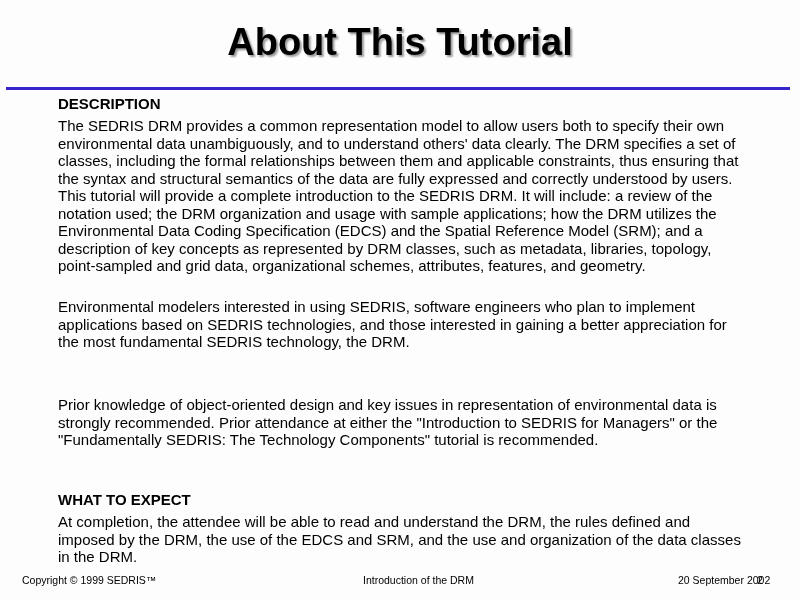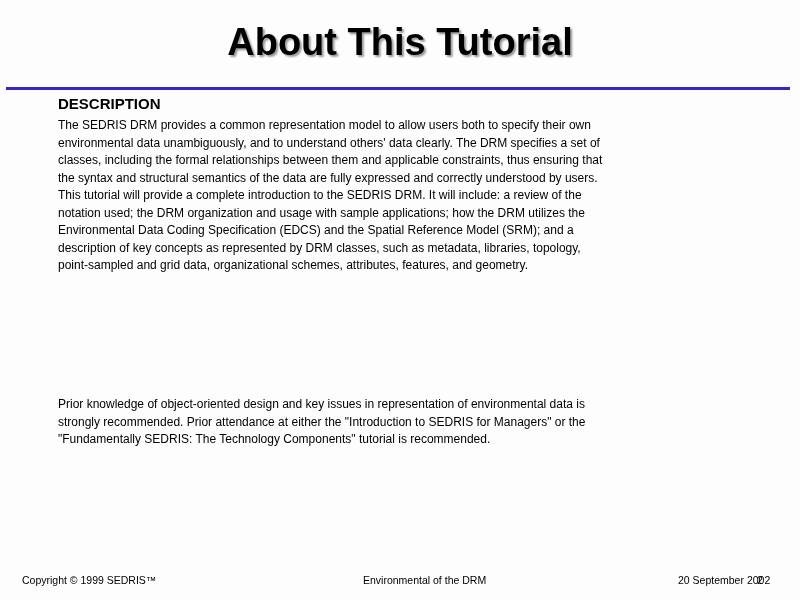--- a/index.html
+++ b/index.html
@@ -30,21 +30,21 @@
   .sec2 { top: 396px; }
   .sec3 { top: 491px; }
 
   section h2 {
     margin: 0 0 5px 0;
     font-size: 15px; line-height: 17px; font-weight: bold;
     letter-spacing: 0;
   }
   section p {
     margin: 0;
-    font-size: 12px; line-height: 17.5px;
+    font-size: 15px; line-height: 17.5px;
     white-space: pre-line;
   }
 
   .footer-item { position: absolute; top: 574px; font-size: 10.5px; line-height: 12px; color: #000; }
   .f-left   { left: 22px; }
   .f-center { left: 363px; }
   .f-date   { left: 678px; }
   .f-page   { left: 757px; }
 </style>
 </head>
@@ -63,27 +63,36 @@
 classes, including the formal relationships between them and applicable constraints, thus ensuring that
 the syntax and structural semantics of the data are fully expressed and correctly understood by users.
 This tutorial will provide a complete introduction to the SEDRIS DRM. It will include: a review of the
 notation used; the DRM organization and usage with sample applications; how the DRM utilizes the
 Environmental Data Coding Specification (EDCS) and the Spatial Reference Model (SRM); and a
 description of key concepts as represented by DRM classes, such as metadata, libraries, topology,
 point-sampled and grid data, organizational schemes, attributes, features, and geometry.</p>
   </section>
 
   <section class="sec1">
+    <p>Environmental modelers interested in using SEDRIS, software engineers who plan to implement
+applications based on SEDRIS technologies, and those interested in gaining a better appreciation for
+the most fundamental SEDRIS technology, the DRM.</p>
   </section>
 
   <section class="sec2">
     <p>Prior knowledge of object-oriented design and key issues in representation of environmental data is
 strongly recommended. Prior attendance at either the "Introduction to SEDRIS for Managers" or the
 "Fundamentally SEDRIS: The Technology Components" tutorial is recommended.</p>
   </section>
 
+  <section class="sec3">
+    <h2>WHAT TO EXPECT</h2>
+    <p>At completion, the attendee will be able to read and understand the DRM, the rules defined and
+imposed by the DRM, the use of the EDCS and SRM, and the use and organization of the data classes
+in the DRM.</p>
+  </section>
 
   <span class="footer-item f-left">Copyright © 1999 SEDRIS™</span>
-  <span class="footer-item f-center">Environmental of the DRM</span>
+  <span class="footer-item f-center">Introduction of the DRM</span>
   <span class="footer-item f-date">20 September 2002</span>
   <span class="footer-item f-page">2</span>
 
 </div>
 
 </body></html>

